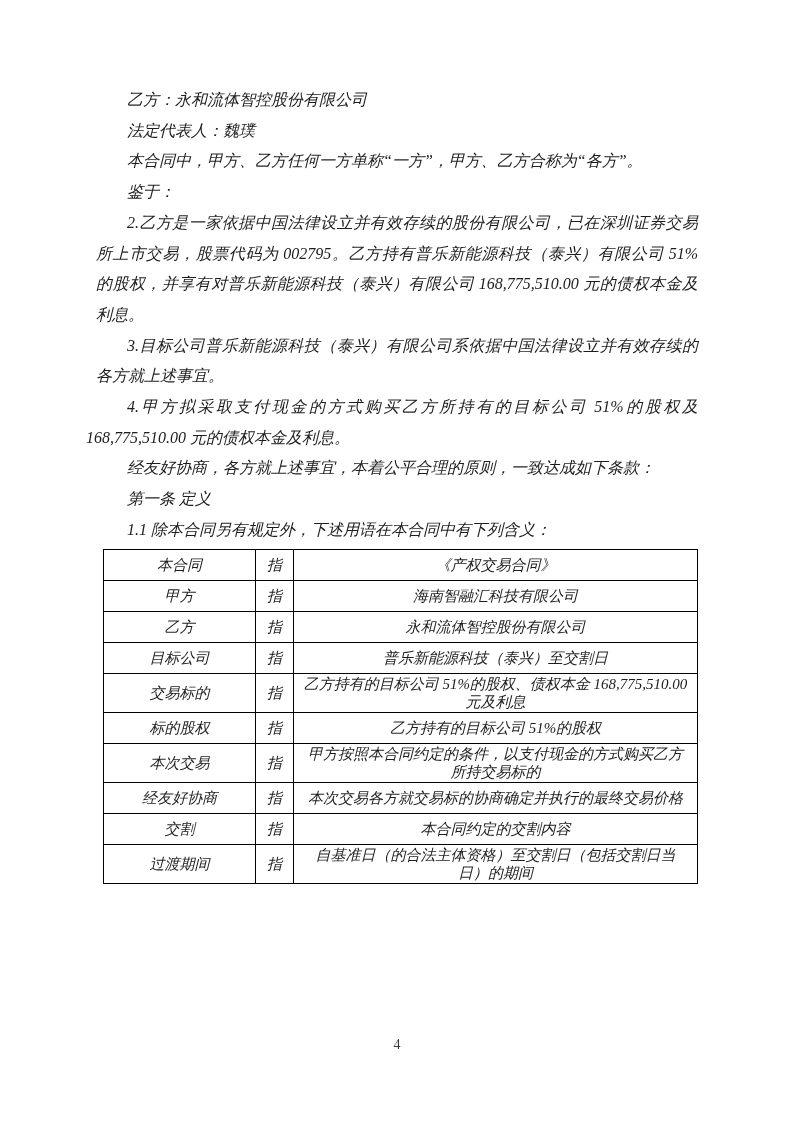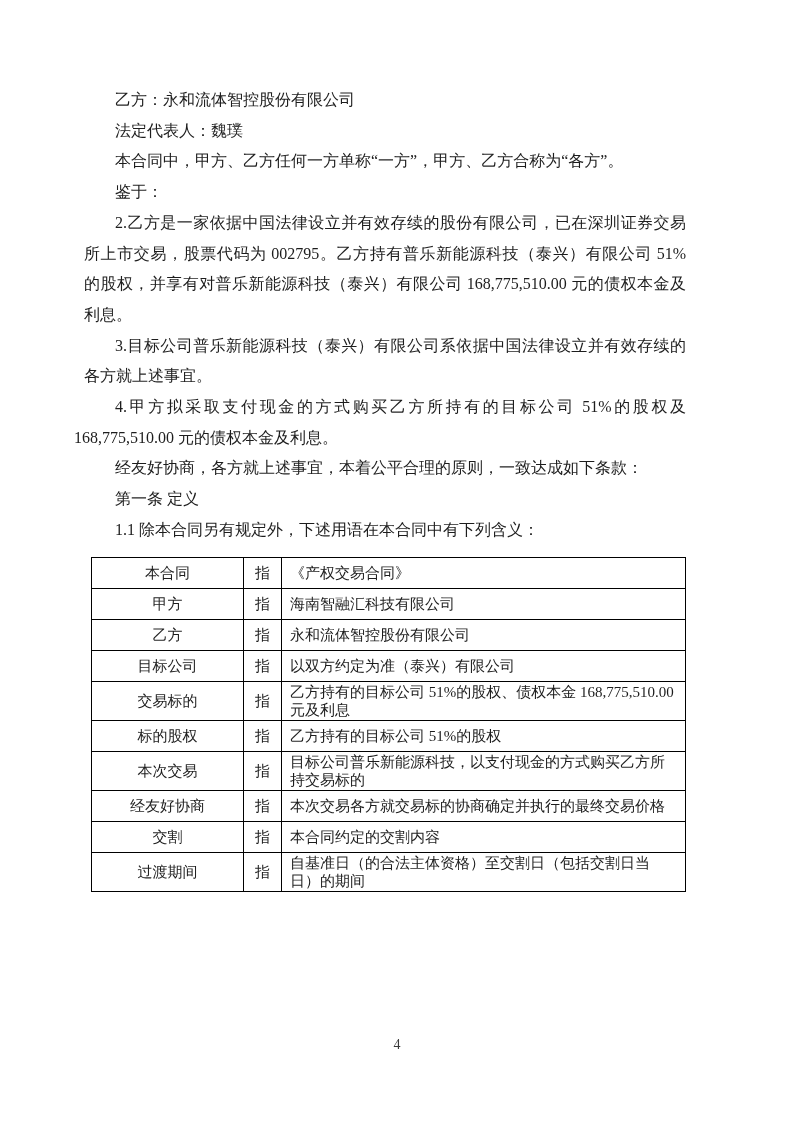--- a/index.html
+++ b/index.html
@@ -7,23 +7,24 @@
     position:relative;
     width:794px;height:1123px;
     margin:0 auto;
     background:#ffffff;
     font-family:"Liberation Serif","DejaVu Serif",serif;
     color:#1d1d1d;
     overflow:hidden;
   }
   .content{
     position:absolute;
-    left:84px;top:85px;
+    left:96px;top:85px;
     width:602px;
     font-size:16px;
+    font-style:italic;
   }
   .para{margin:0;padding:0;}
   .line{
     line-height:30.7px;
     text-align:left;
   }
   
   .line.j{
     text-align:justify;
     text-align-last:justify;
@@ -31,33 +32,33 @@
   
   .line.ind{text-indent:31px;}
   
   .line.outdent{margin-left:-10px;}
 
   table.defs{
     border-collapse:collapse;
     table-layout:fixed;
     width:594px;
     margin-left:7px;
-    margin-top:11px;
+    margin-top:3px;
     font-size:15px;
   }
   table.defs td{
     border:1px solid #000000;
     line-height:18px;
     vertical-align:middle;
     padding:1px 8px;
   }
   table.defs tr{height:31px;}
   td.term{text-align:center;padding:1px 2px;}
   td.zhi{text-align:center;padding:1px 2px;}
-  td.def{text-align:left;padding-left:10px;padding-right:8px;}
+  td.def{text-align:center;padding-left:10px;padding-right:8px;}
 
   .pageno{
     position:absolute;
     top:1037px;left:0;
     width:100%;
     text-align:center;
     font-size:14px;
     color:#3a3a3a;
   }
 </style>
@@ -133,36 +134,36 @@
           <td class="def">海南智融汇科技有限公司</td>
         </tr>
         <tr>
           <td class="term">乙方</td>
           <td class="zhi">指</td>
           <td class="def">永和流体智控股份有限公司</td>
         </tr>
         <tr>
           <td class="term">目标公司</td>
           <td class="zhi">指</td>
-          <td class="def">以双方约定为准（泰兴）有限公司</td>
+          <td class="def">普乐新能源科技（泰兴）至交割日</td>
         </tr>
         <tr>
           <td class="term">交易标的</td>
           <td class="zhi">指</td>
           <td class="def">乙方持有的目标公司 51%的股权、债权本金 168,775,510.00 元及利息</td>
         </tr>
         <tr>
           <td class="term">标的股权</td>
           <td class="zhi">指</td>
           <td class="def">乙方持有的目标公司 51%的股权</td>
         </tr>
         <tr>
           <td class="term">本次交易</td>
           <td class="zhi">指</td>
-          <td class="def">目标公司普乐新能源科技，以支付现金的方式购买乙方所持交易标的</td>
+          <td class="def">甲方按照本合同约定的条件，以支付现金的方式购买乙方所持交易标的</td>
         </tr>
         <tr>
           <td class="term">经友好协商</td>
           <td class="zhi">指</td>
           <td class="def">本次交易各方就交易标的协商确定并执行的最终交易价格</td>
         </tr>
         <tr>
           <td class="term">交割</td>
           <td class="zhi">指</td>
           <td class="def">本合同约定的交割内容</td>

